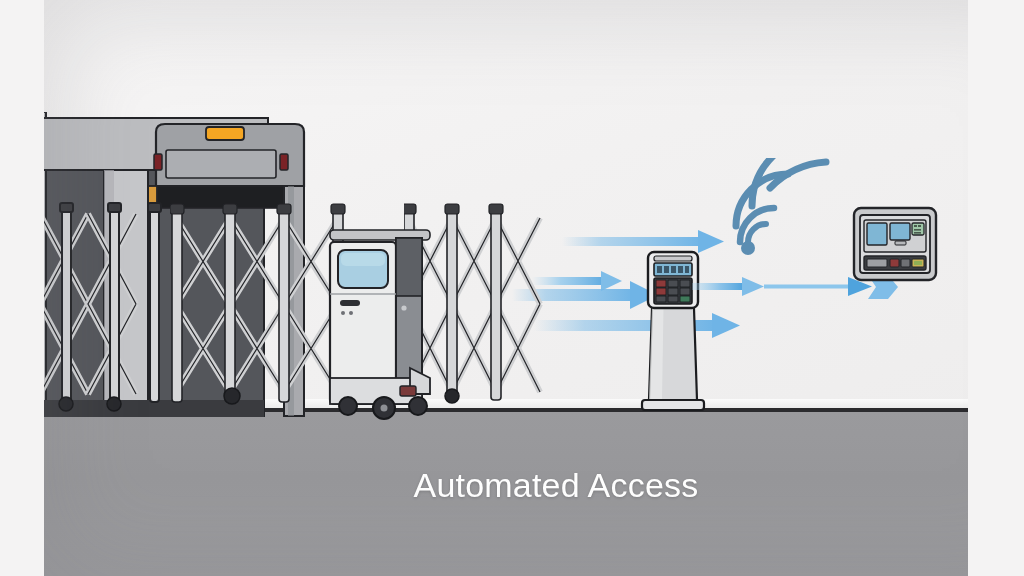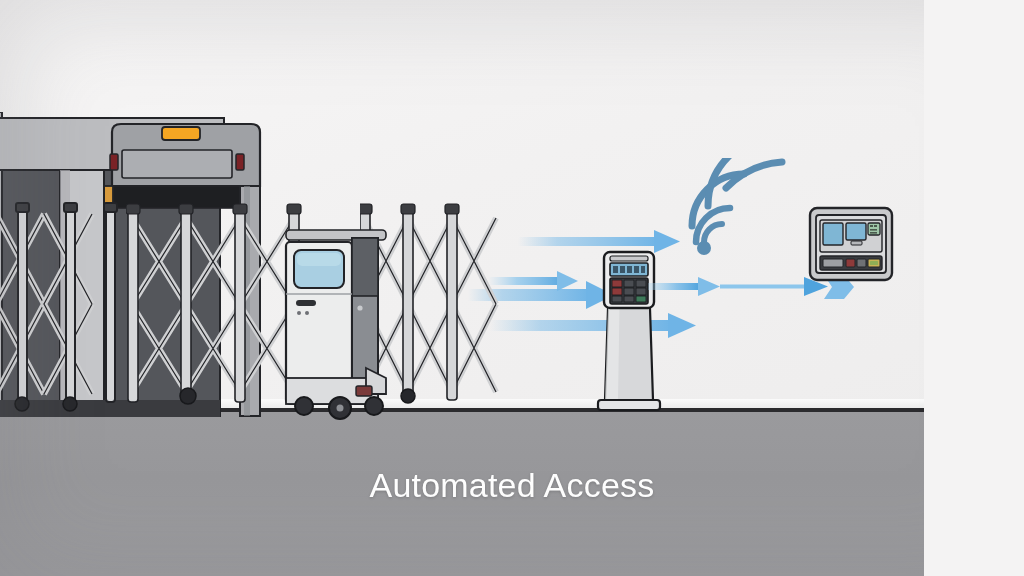--- a/index.html
+++ b/index.html
@@ -1,21 +1,21 @@
 <!DOCTYPE html>
 <html><head>
 <meta charset="utf-8">
 <style>
   html,body{margin:0;padding:0;}
   body{
     width:1024px;height:576px;overflow:hidden;
     font-family:"Liberation Sans", sans-serif;
     background:#f4f3f3;
   }
-  #scene{position:relative;width:924px;height:576px;overflow:hidden;}
+  #scene{position:relative;width:924px;height:576px;overflow:hidden;margin-left:44px;}
 
   
   .sky{
     position:absolute;left:0;top:0;width:1024px;height:412px;
     background:linear-gradient(160deg,#f7f6f6 0%,#f2f1f1 45%,#eeeded 100%);
   }
   .floor{
     position:absolute;left:0;top:412px;width:1024px;height:164px;
     background:linear-gradient(180deg,#9a9a9d 0%,#97979a 40%,#9b9b9e 100%);
   }

